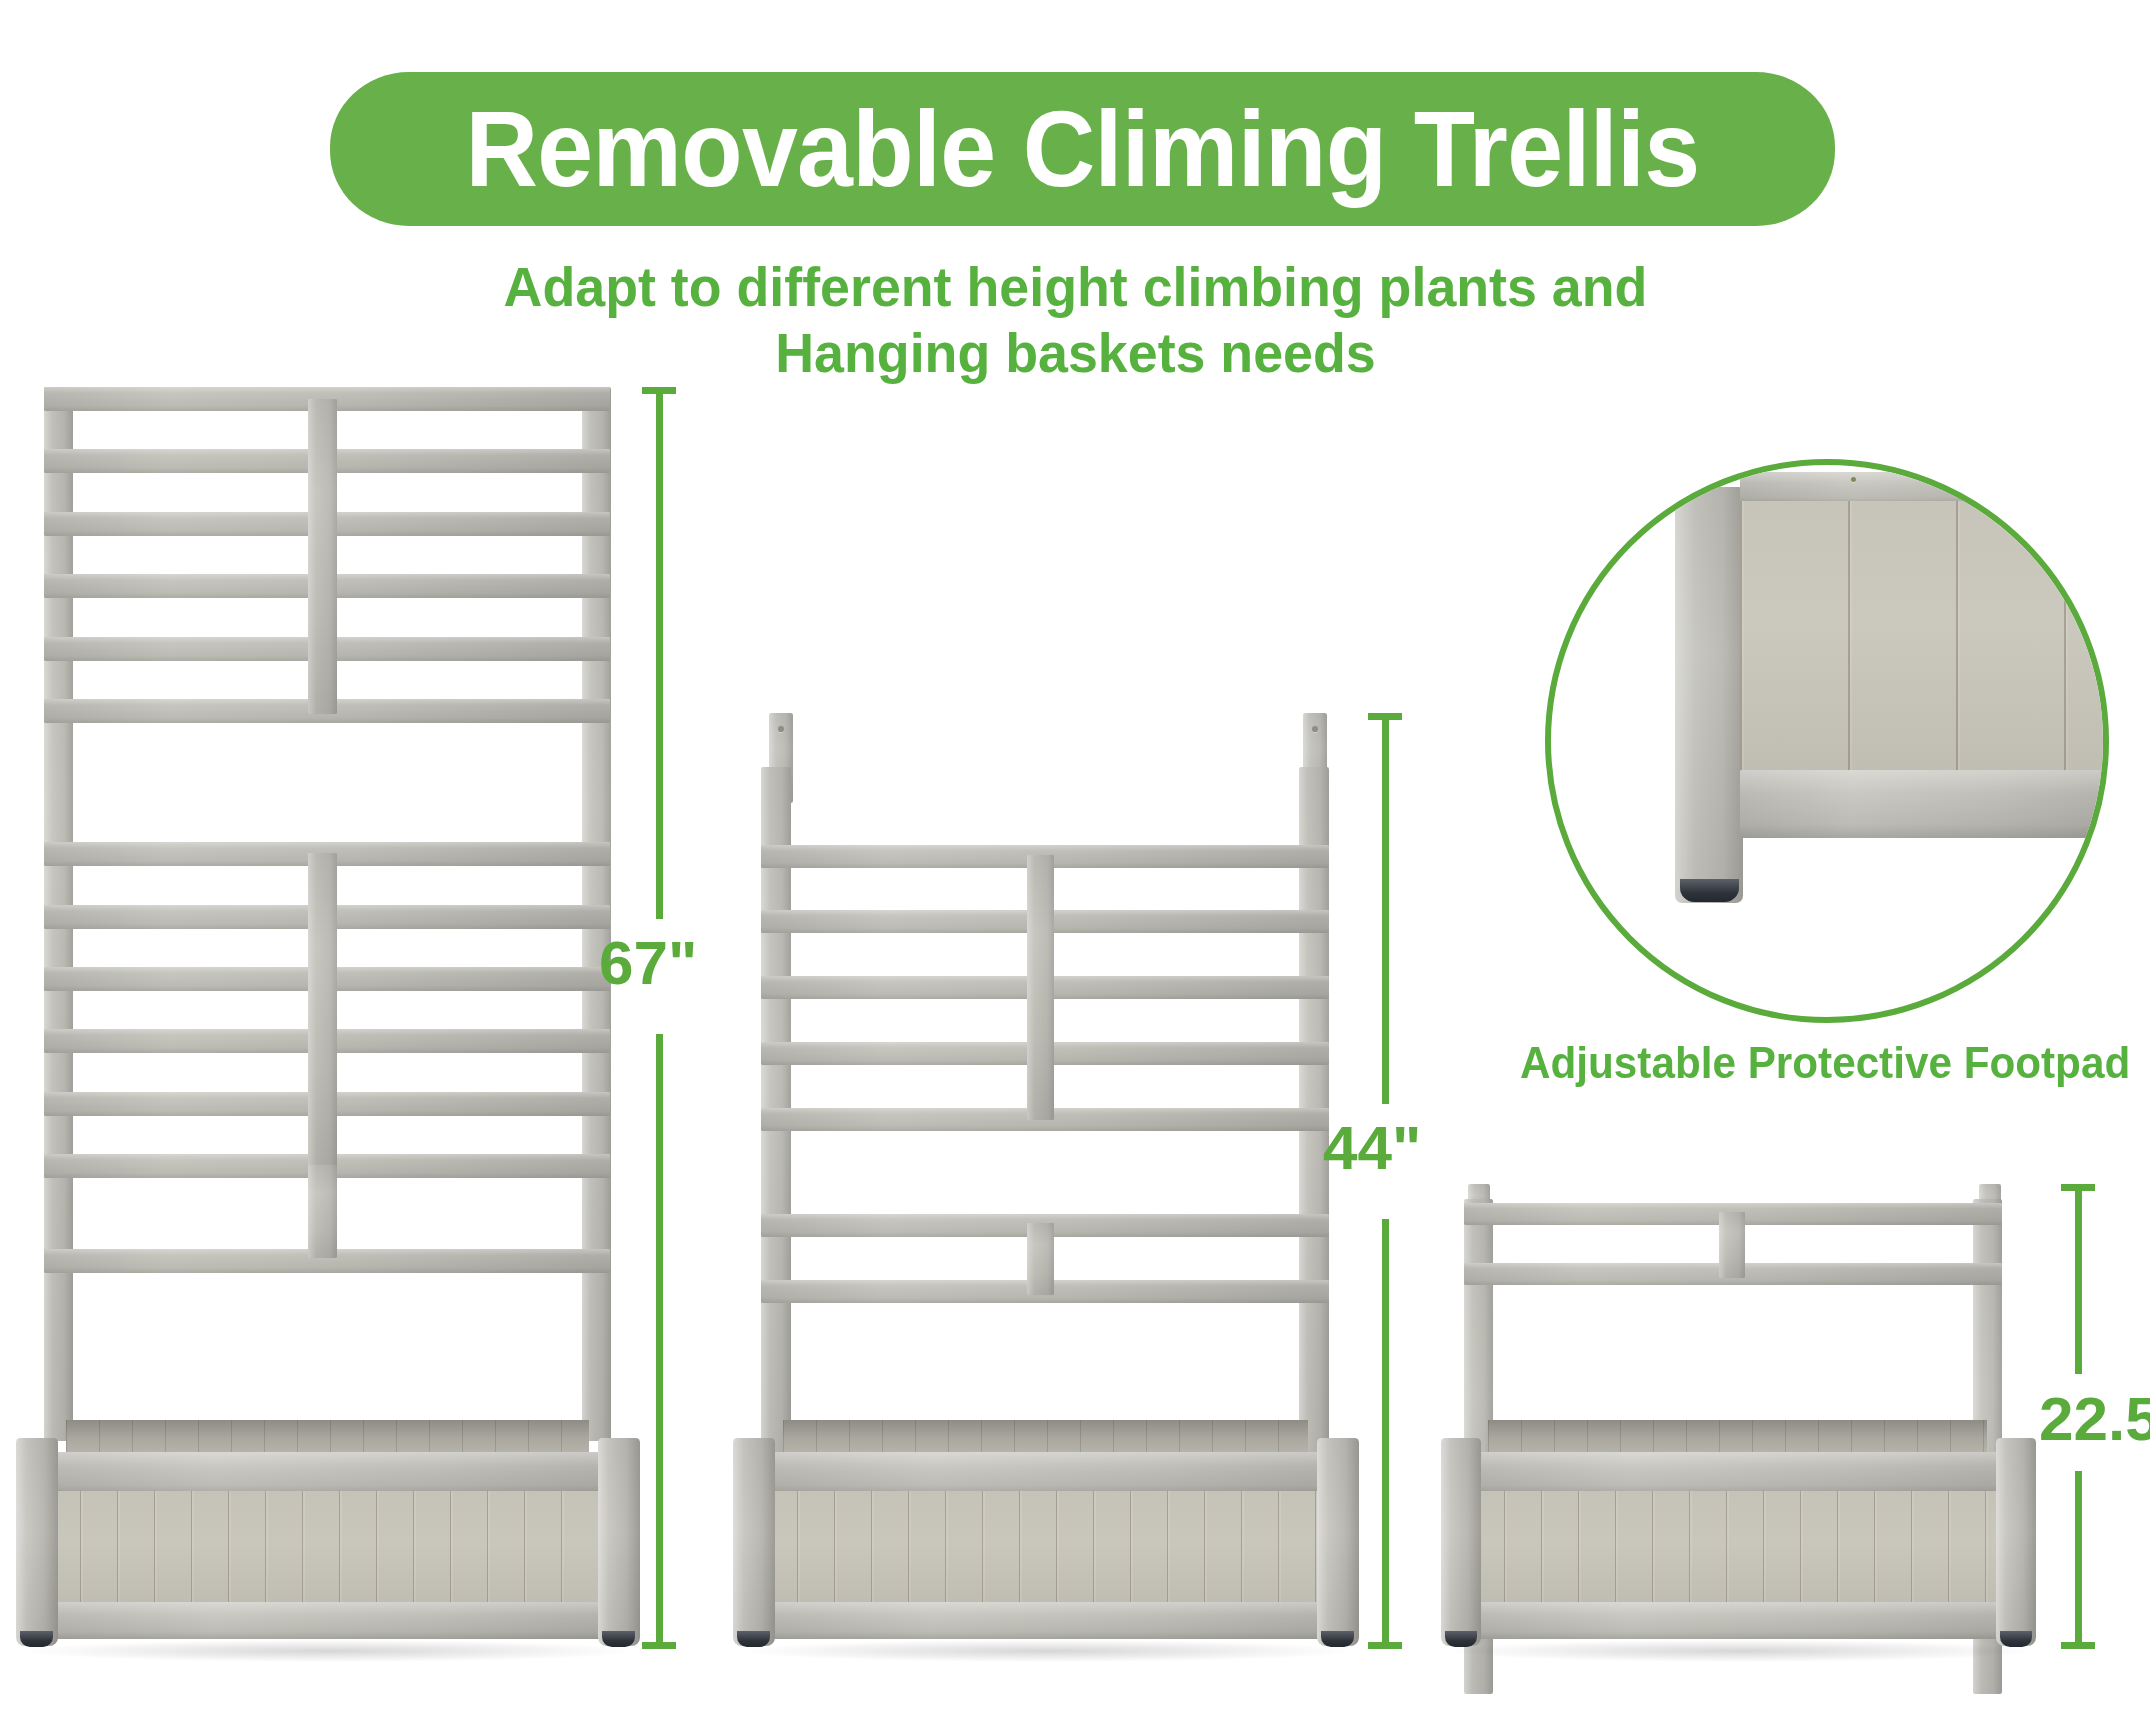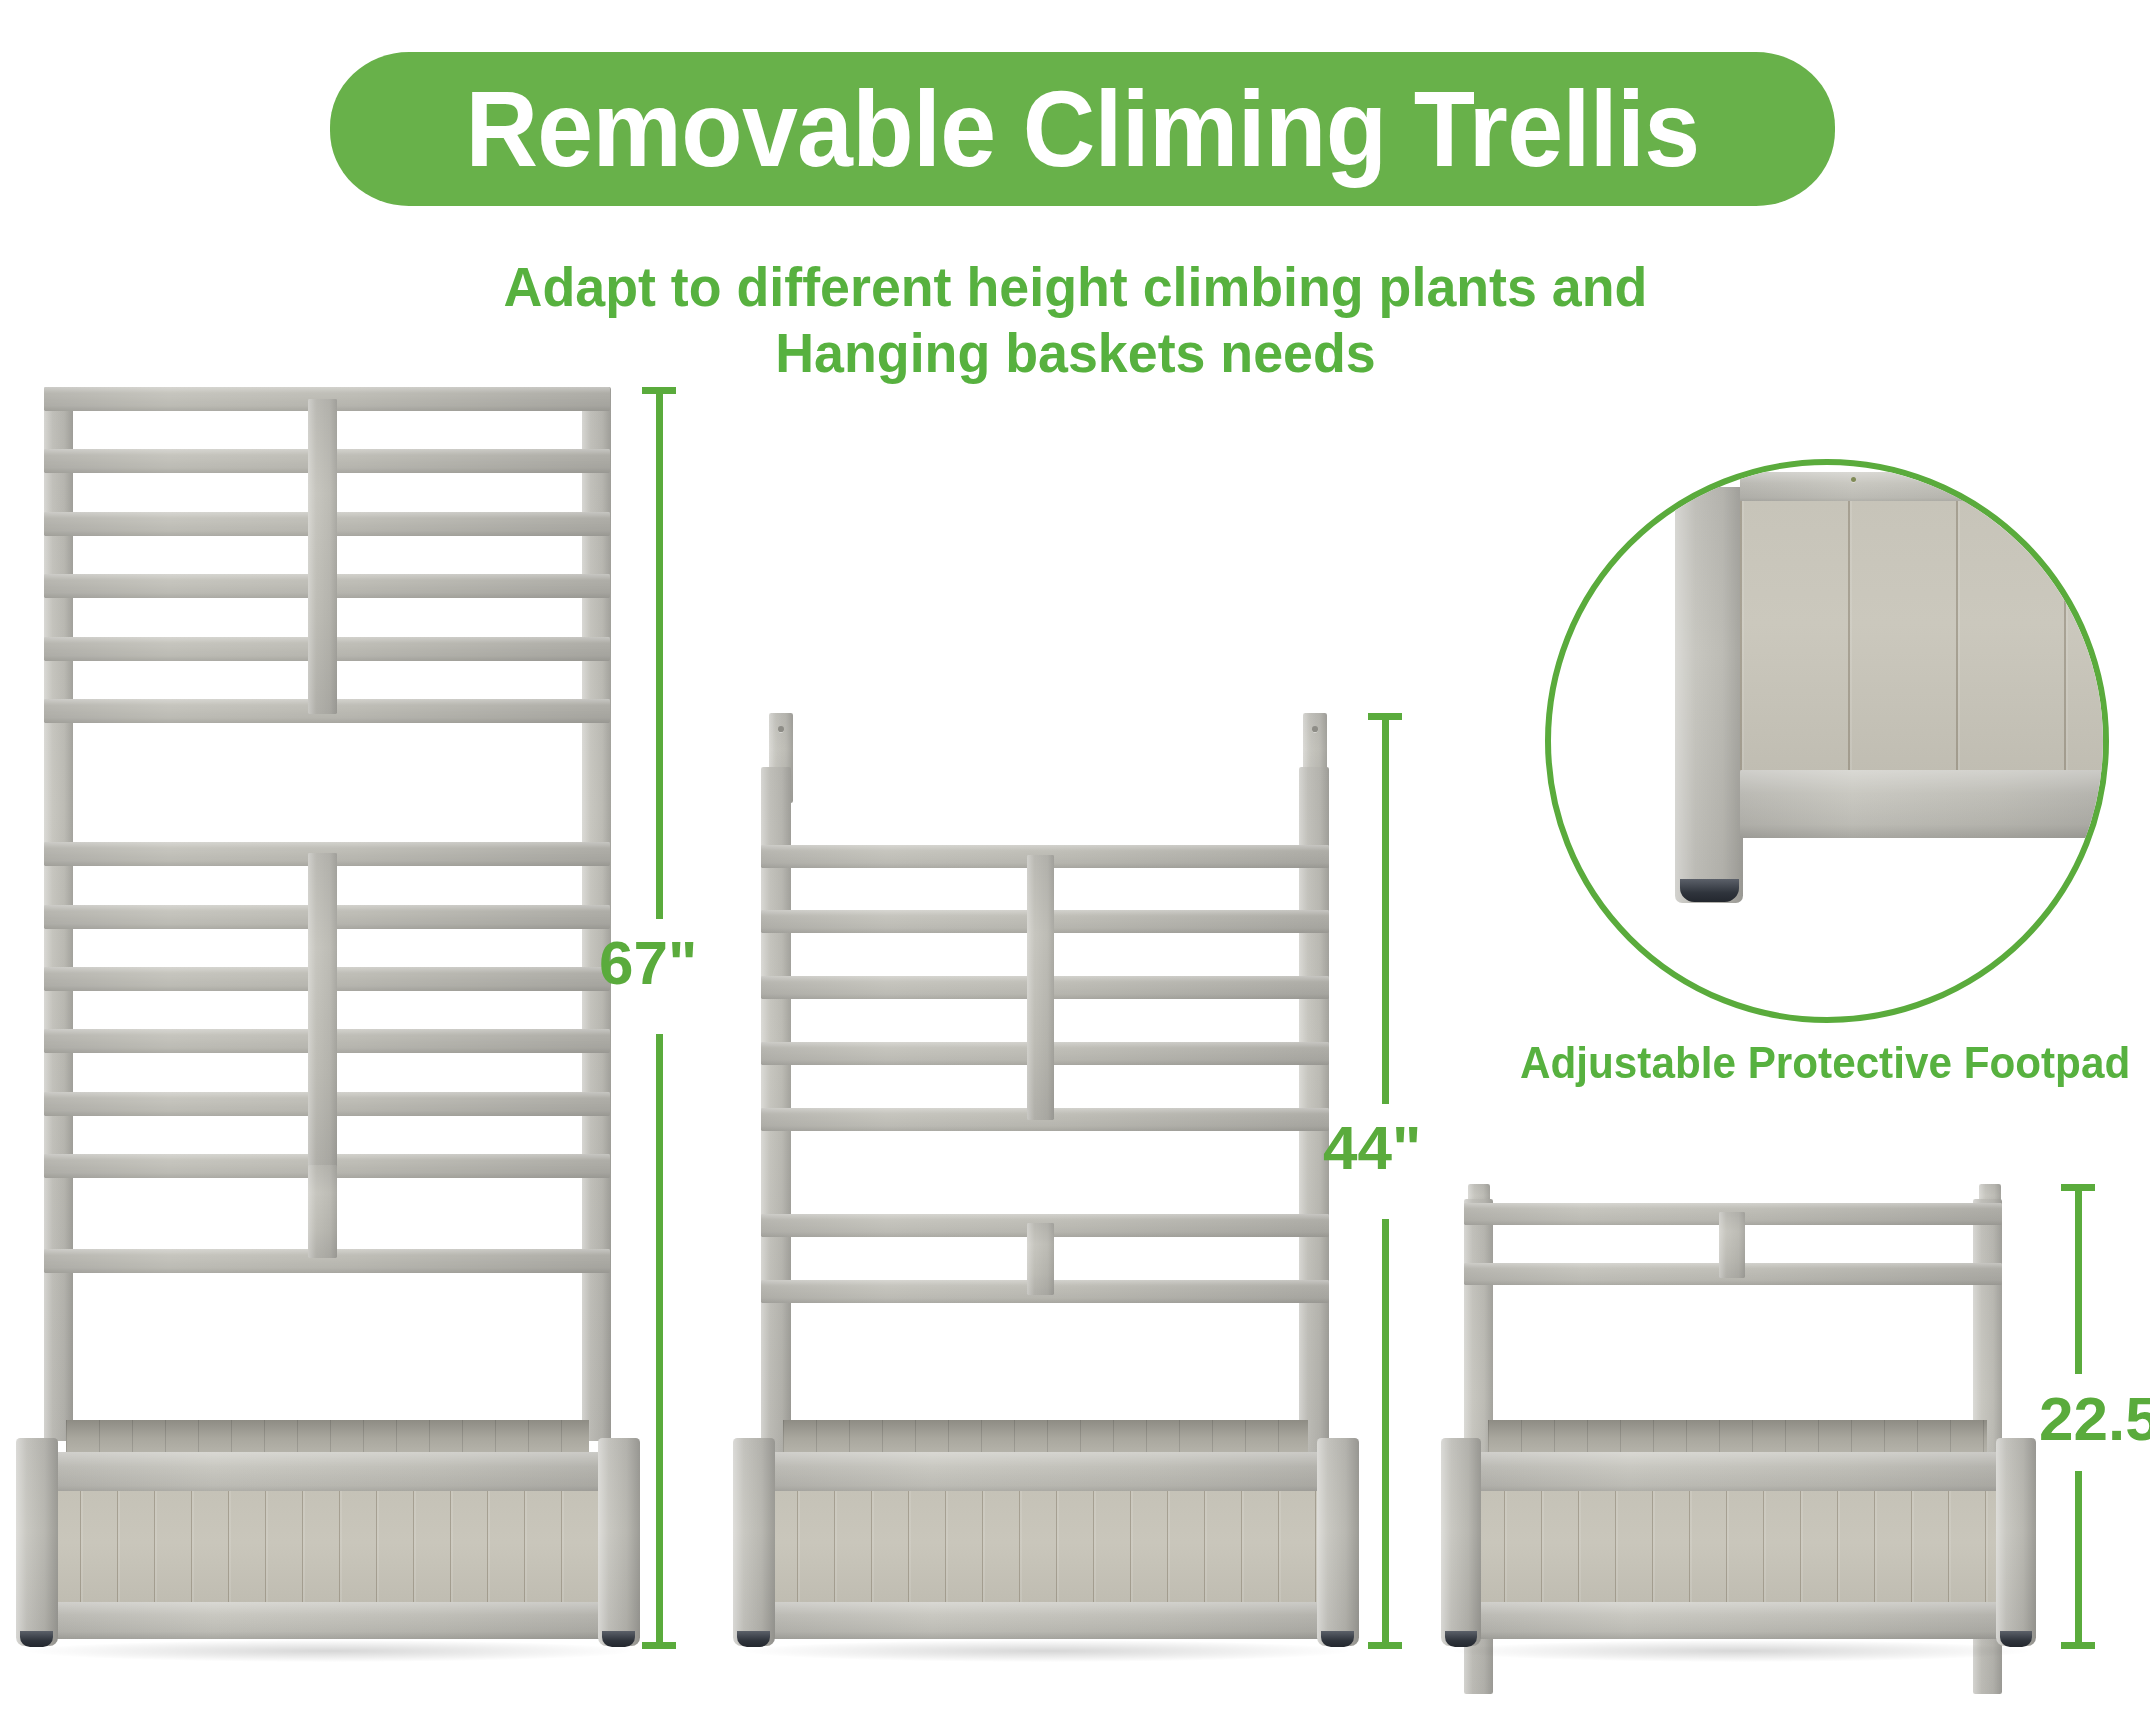--- a/index.html
+++ b/index.html
@@ -6,21 +6,21 @@
   html,body{margin:0;padding:0;background:#fff;}
   body{
     width:2151px;height:1721px;
     font-family:"Liberation Sans", sans-serif;
     overflow:hidden;position:relative;
   }
   .stage{position:absolute;inset:0;background:#ffffff;}
 
   
   .title-pill{
-    position:absolute;left:330px;top:52px;width:1505px;height:154px;
+    position:absolute;left:330px;top:72px;width:1505px;height:154px;
     background:#68b14a;border-radius:79px/75px;
     display:flex;align-items:center;justify-content:center;
   }
   .title-text{
     color:#ffffff;font-size:108px;font-weight:bold;letter-spacing:-0.7px;
     transform:scaleX(0.93);white-space:nowrap;line-height:1;
   }
   .subtitle{
     position:absolute;left:0;top:254px;width:2151px;
     text-align:center;color:#57b13f;

